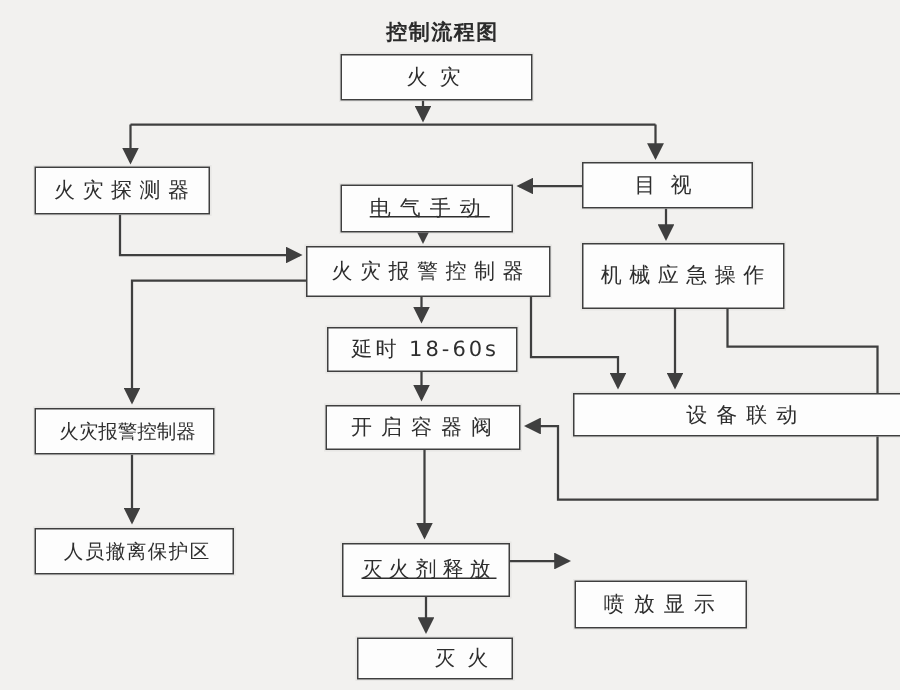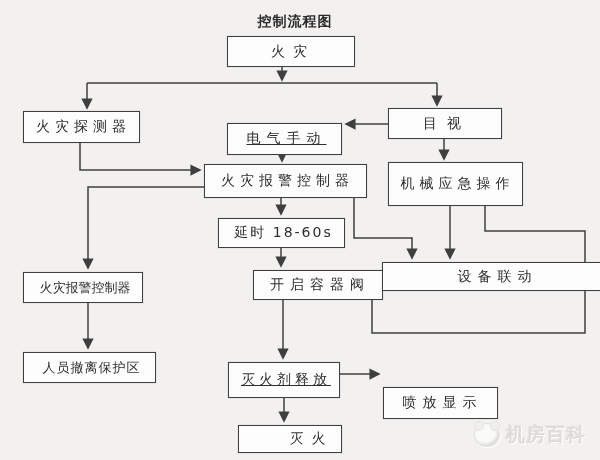--- a/index.html
+++ b/index.html
@@ -111,37 +111,33 @@
       </div>
       <div class="node" style="left: 388px; top: 162px; width: 135px; height: 44px;">
         <span style="letter-spacing: 5px;">机械应急操作</span>
       </div>
       <div class="node" style="left: 218px; top: 218px; width: 127px; height: 30px;">
         <span style="letter-spacing: 2px;">延时 18-60s</span>
       </div>
       <div class="node" style="left: 23px; top: 272px; width: 120px; height: 31px;">
         <span style="letter-spacing: 0px; font-size: 13px;">火灾报警控制器</span>
       </div>
-      <div class="node" style="left: 217px; top: 270px; width: 130px; height: 30px; margin-left: 36px;">
+      <div class="node" style="left: 217px; top: 270px; width: 130px; height: 30px;">
         <span style="letter-spacing: 6px;">开启容器阀</span>
       </div>
       <div class="node" style="left: 382px; top: 262px; width: 227px; height: 29px;">
         <span style="letter-spacing: 6px;">设备联动</span>
       </div>
       <div class="node" style="left: 23px; top: 352px; width: 133px; height: 31px; align-items: center;">
         <span style="letter-spacing: 1px; font-size: 13px;">人员撤离保护区</span>
       </div>
       <div class="node" style="left: 228px; top: 362px; width: 112px; height: 36px; text-decoration: underline;">
         <span style="letter-spacing: 4px;">灭火剂释放</span>
       </div>
       <div class="node" style="left: 383px; top: 358px; width: 115px; height: 32px; margin-top: 29px;">
         <span style="letter-spacing: 6px;">喷放显示</span>
       </div>
       <div class="node" style="left: 238px; top: 425px; width: 104px; height: 28px; padding-left: 39px;">
         <span style="letter-spacing: 8px;">灭火</span>
       </div>
     </div>
 
-  <div class="watermark">
-    <div class="wm-logo"></div>
-    <div class="wm-text">机房百科</div>
-  </div>
 </div>
 
 </body></html>

